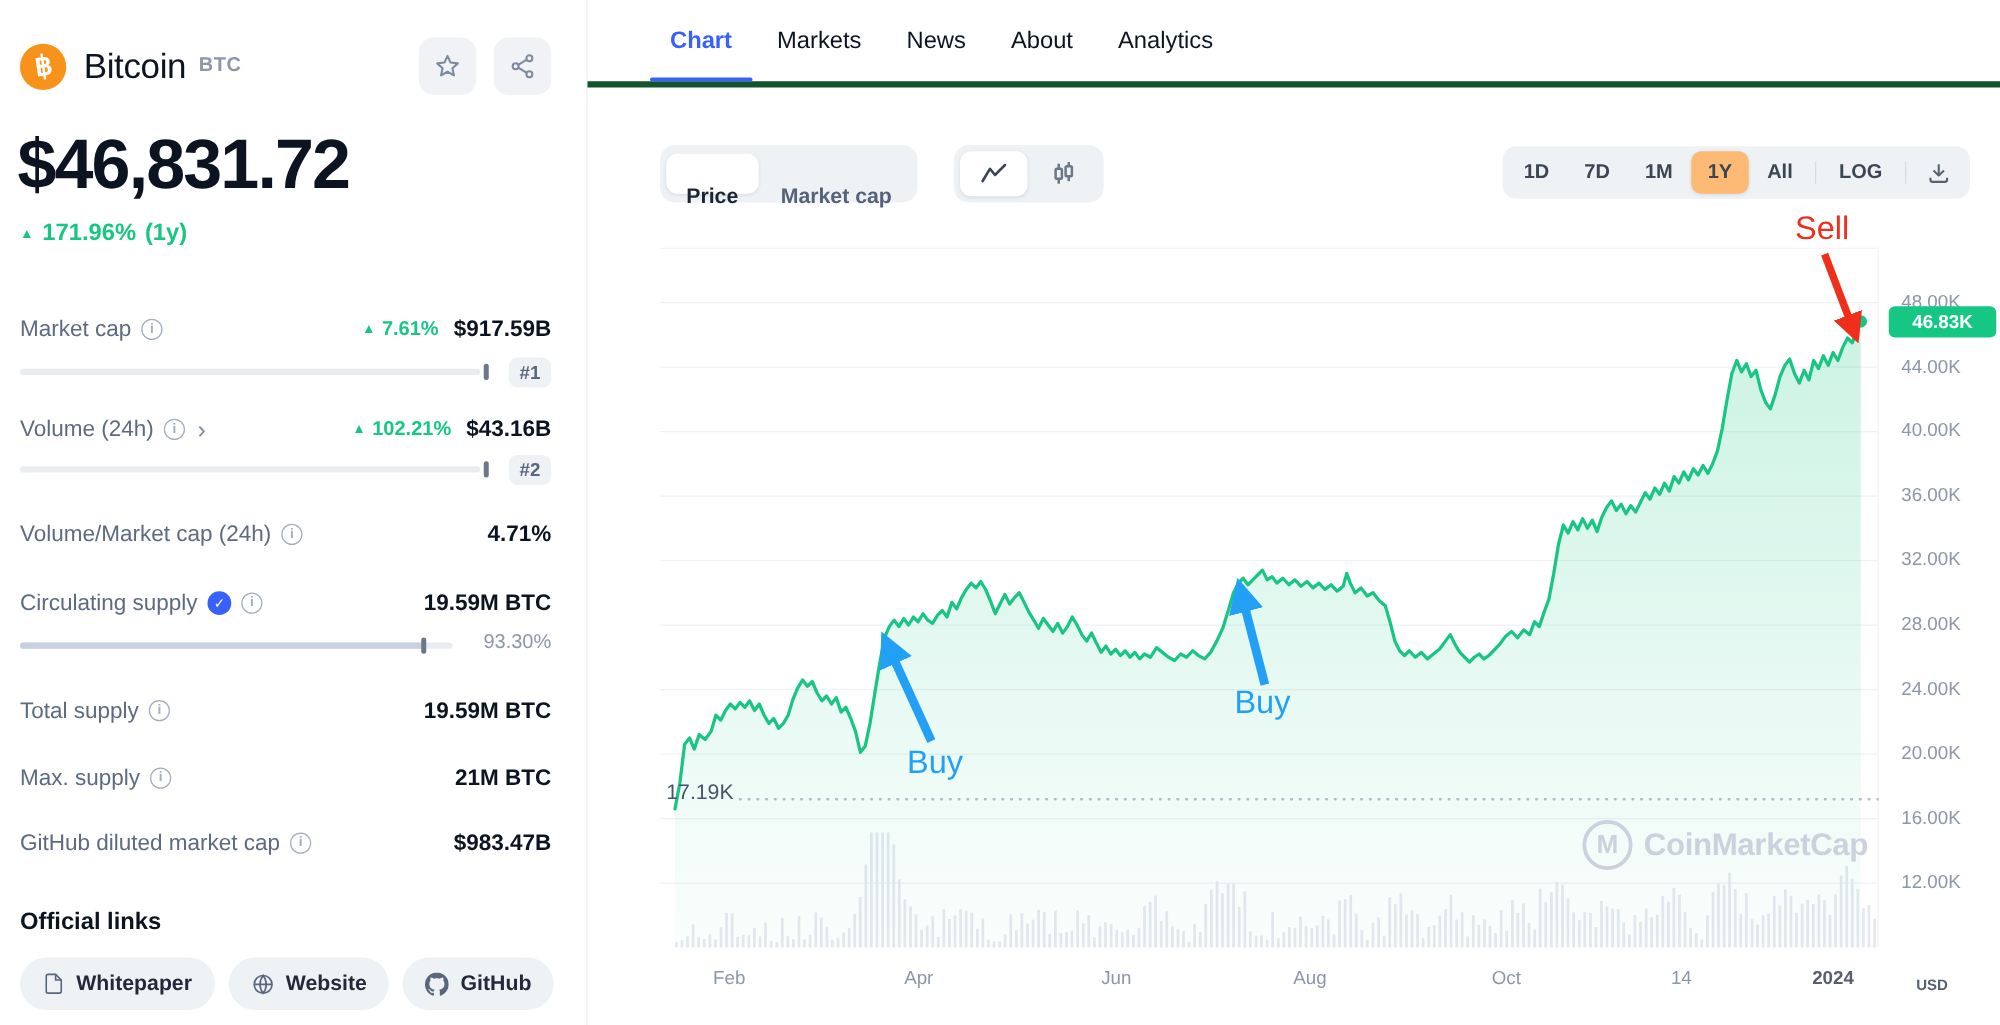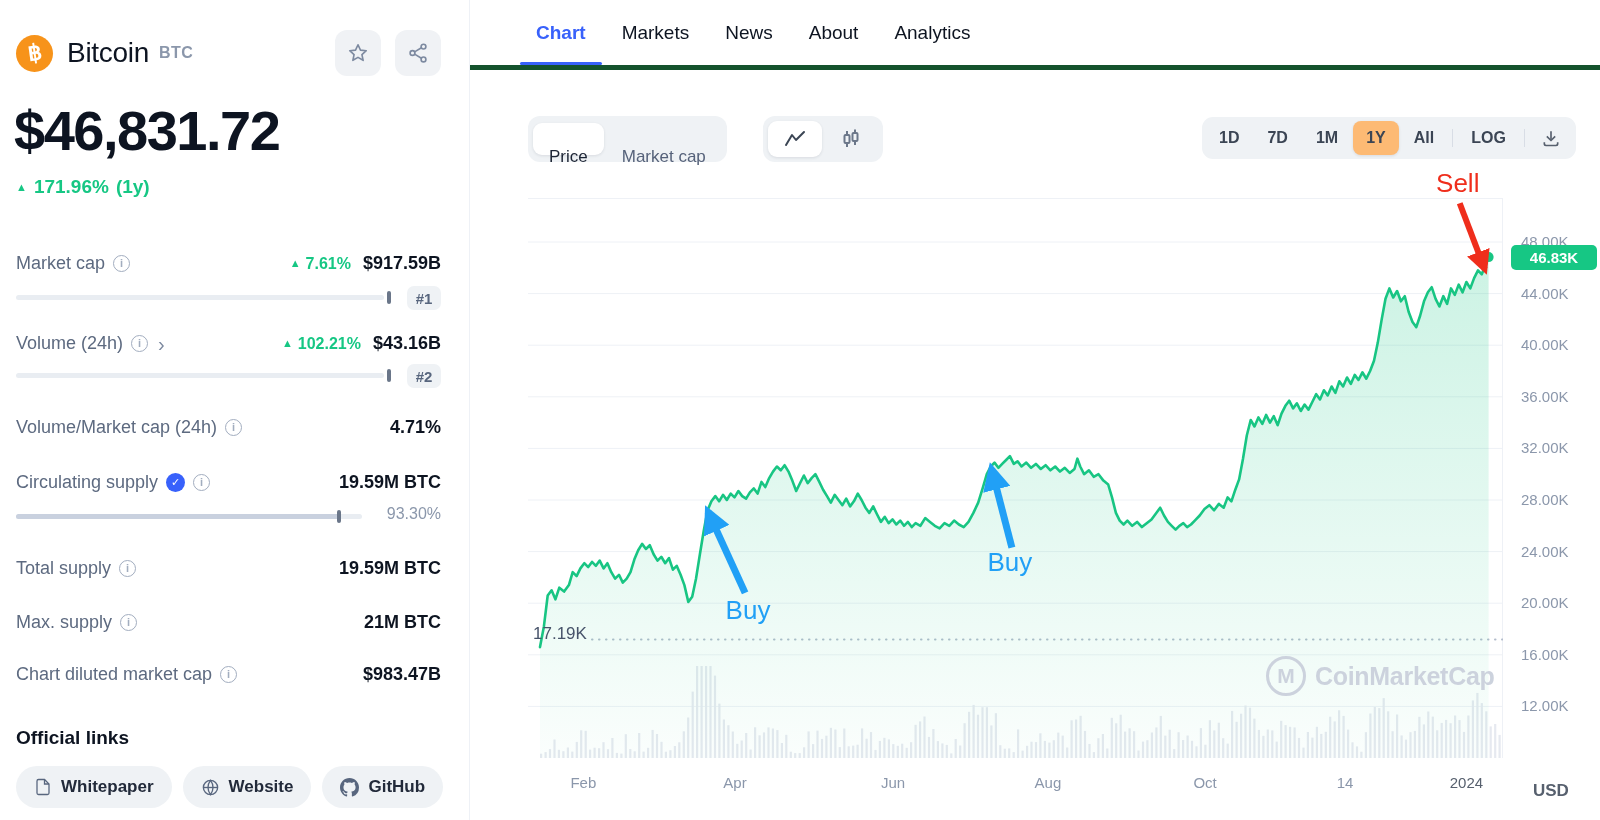--- a/index.html
+++ b/index.html
@@ -66,21 +66,21 @@
   .tab { position:relative; display:flex; align-items:center; padding:0 16px;
     font-size:19px; font-weight:500; color:#0d1421; cursor:pointer; }
   .tab.active { color:#3861fb; font-weight:600; }
   .tab.active::after { content:""; position:absolute; left:0; right:0; bottom:0;
     height:3px; border-radius:2px; background:#3861fb; }
 
   .seggroup { position:absolute; display:flex; align-items:center; background:#eff2f5;
     border-radius:12px; padding:5px; gap:2px; }
   .g1 { left:528px; top:116px; height:46px; }
   .g2 { left:763px; top:116px; height:46px; }
-  .seg { height:18px; line-height:36px; padding:16px 16px; font-size:17px; font-weight:400;
+  .seg { height:18px; line-height:36px; padding:16px 16px; font-size:17px; font-weight:700;
     color:#56627a; border-radius:9px; cursor:pointer; white-space:nowrap; }
   .seg.selected { background:#fff; color:#1c2434; box-shadow:0 1px 3px rgba(20,30,50,.10); }
   .segicon { display:flex; align-items:center; justify-content:center; height:36px; width:54px;
     border-radius:9px; cursor:pointer; }
   .segicon.selected { background:#fff; box-shadow:0 1px 3px rgba(20,30,50,.10); }
   .segicon svg { stroke:#3b4554; fill:none; stroke-width:2; }
   .segicon.dim svg { stroke:#6b7789; }
 
   .g3 { left:1202px; top:117px; height:42px; padding:4px; border-radius:11px; }
   .rng { height:34px; line-height:34px; padding:0 13px; font-size:16px; font-weight:600;
@@ -89,23 +89,23 @@
   .vd { width:1px; height:18px; background:#d8dde5; margin:0 3px; }
   .dl { display:flex; align-items:center; justify-content:center; width:42px; height:34px; cursor:pointer; }
   .dl svg { stroke:#57606e; fill:none; stroke-width:2; }
 
   #plot { position:absolute; left:528px; top:198px; width:975px; height:570px; }
   .ylab { position:absolute; left:1521px; font-size:15px; color:#8b97ab; white-space:nowrap; }
   .ybadge { position:absolute; left:1511px; width:86px; height:25px; border-radius:5px;
     background:#16c784; color:#fff; font-size:15px; font-weight:700;
     display:flex; align-items:center; justify-content:center; }
   .xlab { position:absolute; top:774px; font-size:15px; color:#8b97ab; transform:translateX(-50%); white-space:nowrap; }
-  .xlab.bold { color:#57606e; font-weight:400; }
+  .xlab.bold { color:#57606e; font-weight:700; }
   .startp { position:absolute; left:533px; top:624px; font-size:17px; color:#47536a; }
-  .usd { position:absolute; left:1533px; top:781px; font-size:17px; font-weight:700; color:#57606e; }
+  .usd { position:absolute; left:1533px; top:781px; font-size:12px; font-weight:700; color:#57606e; }
   .ann { position:absolute; transform:translate(-50%,-50%); font-size:26px; white-space:nowrap; }
   .ann.buy { color:#21a0f6; } .ann.sell { color:#ef2e1c; }
 
   .watermark { position:absolute; left:1266px; top:656px; display:flex; align-items:center;
     gap:9px; color:#ccd2dd; }
   .wm-logo { width:40px; height:40px; border:3.5px solid currentColor; border-radius:50%;
     display:flex; align-items:center; justify-content:center; font-size:21px; font-weight:800; }
   .wm-text { font-size:25px; font-weight:700; letter-spacing:-.3px; }
 </style>
 </head>
@@ -221,21 +221,21 @@
       <span class="lbl">
           <span>Max. supply</span>
           <span class="info">i</span>
         </span>
       <span class="val">
           <b>21M BTC</b>
         </span>
     </div>
     <div class="srow r6">
       <span class="lbl">
-          <span>Chart diluted market cap</span>
+          <span>GitHub diluted market cap</span>
           <span class="info">i</span>
         </span>
       <span class="val">
           <b>$983.47B</b>
         </span>
     </div>
 
     <div class="links-head">Official links</div>
     <div class="links">
       <button class="pill">

